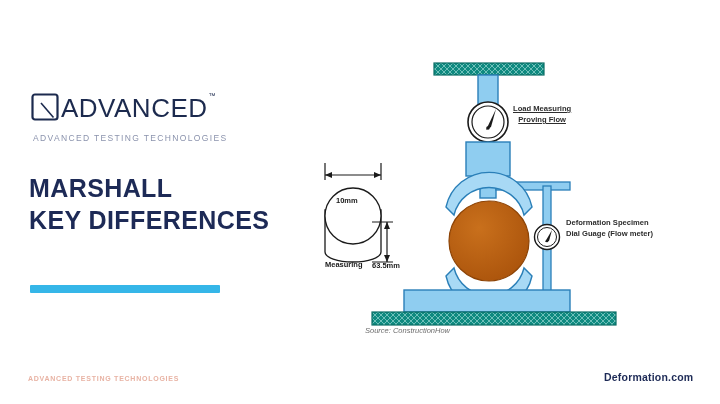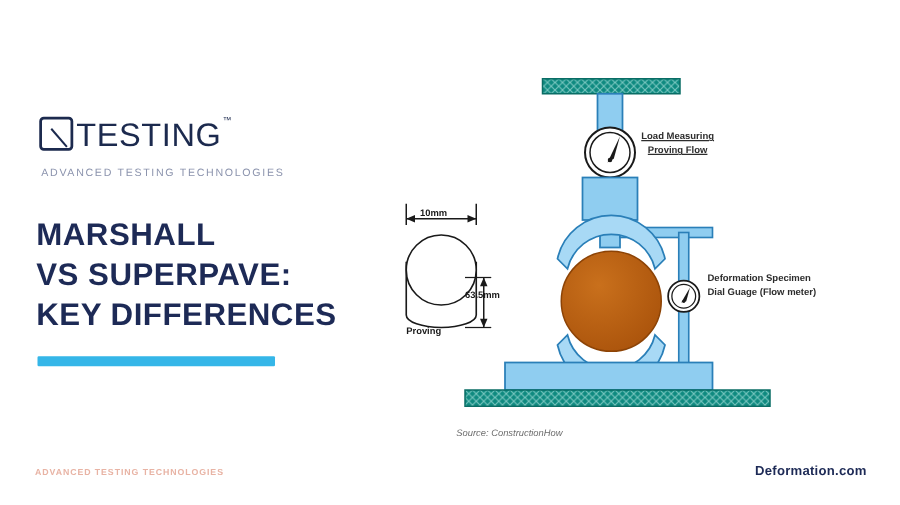--- a/index.html
+++ b/index.html
@@ -109,21 +109,21 @@
   #diagram-area {
     position: absolute;
     left: 300px; top: 0;
     width: 420px; height: 404px;
   }
   #diagram-svg { display: block; }
 
   #source-note {
     position: absolute;
     left: 65px;
-    top: 342px;
+    top: 326px;
     font-size: 7.5px;
     font-style: italic;
     color: #6d6d6d;
     white-space: nowrap;
   }
   #site-credit {
     position: absolute;
     left: 304px;
     top: 371px;
     font-size: 10.5px;
@@ -143,20 +143,21 @@
   }
   #callout-load { left: 213px; top: 103px; text-decoration: underline; }
   #callout-deform { left: 266px; top: 217px; }
 
   .dim-label {
     position: absolute;
     font-size: 7.5px;
     font-weight: bold;
     color: #1a1a1a;
     white-space: nowrap;
+    margin-top: 30px;
   }
   #dim-width  { left: 36px; top: 166px; }
   #dim-height { left: 72px; top: 231px; }
   #specimen-caption {
     position: absolute;
     left: 25px;
     top: 260px;
     font-size: 7.5px;
     font-weight: bold;
     color: #1a1a1a;
@@ -171,28 +172,27 @@
   <div id="left-panel">
 
     <div id="logo-block">
       <div id="logo-wordmark">
         <span id="logo-mark">
           <svg width="30" height="30" viewBox="0 0 30 30" aria-hidden="true">
             <rect x="2.5" y="2.5" width="25" height="25" rx="2.5" ry="2.5" fill="none" stroke="#1c2a4e" stroke-width="2.2"></rect>
             <line x1="11" y1="11" x2="23.5" y2="25.5" stroke="#1c2a4e" stroke-width="1.6"></line>
           </svg>
         </span>
-        <span id="logo-text"><span>TESTING</span><span id="logo-tm">™</span></span>
+        <span id="logo-text"><span>ADVANCED</span><span id="logo-tm">™</span></span>
       </div>
       <div id="logo-tagline">ADVANCED TESTING TECHNOLOGIES</div>
     </div>
 
     <div id="headline">
       <span class="hl-line">MARSHALL</span>
-      <span class="hl-line">VS SUPERPAVE:</span>
       <span class="hl-line">KEY DIFFERENCES</span>
     </div>
 
     <div id="headline-rule"></div>
 
     <div id="footer-tagline">ADVANCED TESTING TECHNOLOGIES</div>
   </div>
 
   <div id="diagram-area">
 
@@ -260,21 +260,21 @@
         </g>
 
         <rect x="104" y="290" width="166" height="22" fill="#8fcdf0" stroke="#2a7fb8" stroke-width="1.4"></rect>
 
         <rect x="72" y="312" width="244" height="13" fill="url(#hatch)" stroke="#0a6d65" stroke-width="1.2"></rect>
       </g>
     </svg>
 
     <div class="dim-label" id="dim-width">10mm</div>
     <div class="dim-label" id="dim-height">63.5mm</div>
-    <div id="specimen-caption">Proving</div>
+    <div id="specimen-caption">Measuring</div>
 
     <div class="callout" id="callout-load">
       <div>Load Measuring</div>
       <div style="text-align:center">Proving Flow</div>
     </div>
 
     <div class="callout" id="callout-deform">
       <div>Deformation  Specimen</div>
       <div>Dial Guage (Flow meter)</div>
     </div>

